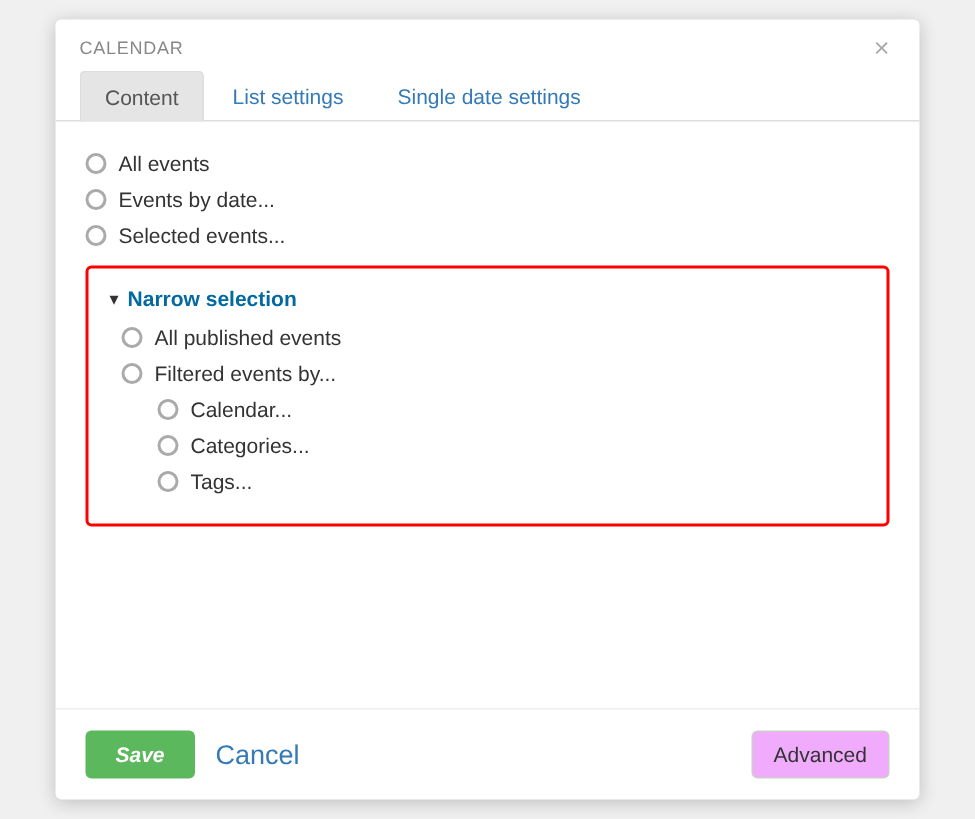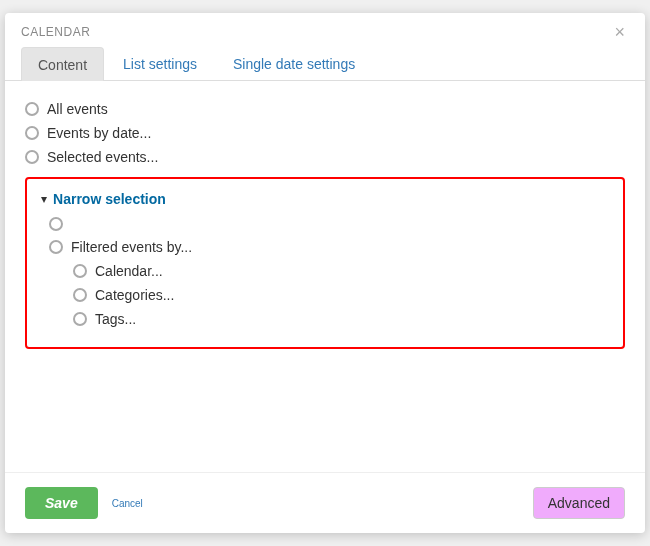--- a/index.html
+++ b/index.html
@@ -8,21 +8,21 @@
       font-size: 14px;
       background: #f0f0f0;
       display: flex;
       justify-content: center;
       align-items: center;
       width: 650px;
       height: 546px;
     }
     .dialog {
       background: #fff;
-      width: 640px;
+      width: 576px;
       min-height: 520px;
       border-radius: 4px;
       box-shadow: 0 2px 12px rgba(0,0,0,0.2);
       display: flex;
       flex-direction: column;
     }
     .dialog-header {
       display: flex;
       justify-content: space-between;
       align-items: center;
@@ -149,21 +149,21 @@
       font-size: 14px;
       cursor: pointer;
       font-weight: bold;
       font-style: italic;
     }
     .cancel-link {
       color: #337ab7;
       margin-left: 14px;
       cursor: pointer;
       text-decoration: none;
-      font-size: 10px;
+      font-size: 18px;
       background: none;
       border: none;
       text-align: right;
     }
     .spacer { flex: 1; }
     .advanced-btn {
       border: 1px solid #ccc;
       background: #f0abfc;
       color: #333;
       padding: 7px 14px;
@@ -203,20 +203,21 @@
     </div>
 
     <div class="narrow-selection-box">
       <div class="narrow-header">
         <span class="narrow-arrow">▾</span>
         <span class="narrow-title">Narrow selection</span>
       </div>
       <div class="narrow-options">
         <div class="sub-option">
           <span class="radio-icon"></span>
+          <span class="radio-label">All published events</span>
         </div>
         <div class="sub-option">
           <span class="radio-icon"></span>
           <span class="radio-label">Filtered events by...</span>
         </div>
         <div class="sub-sub-options">
           <div class="sub-option">
             <span class="radio-icon"></span>
             <span class="radio-label">Calendar...</span>
           </div>

